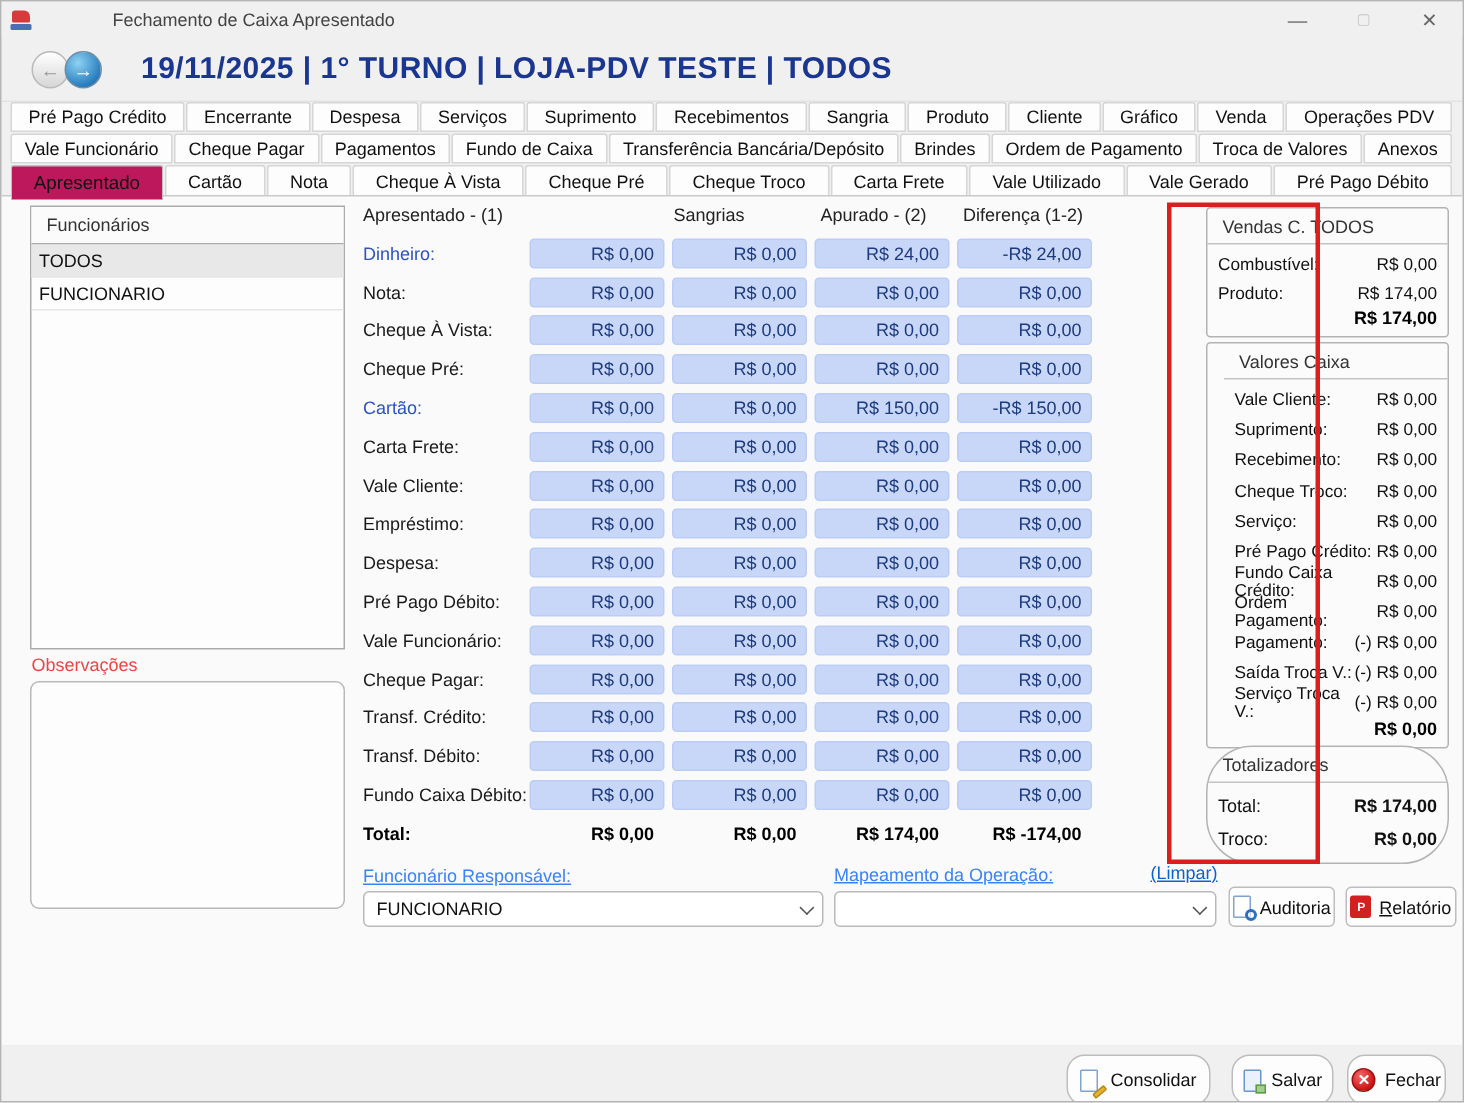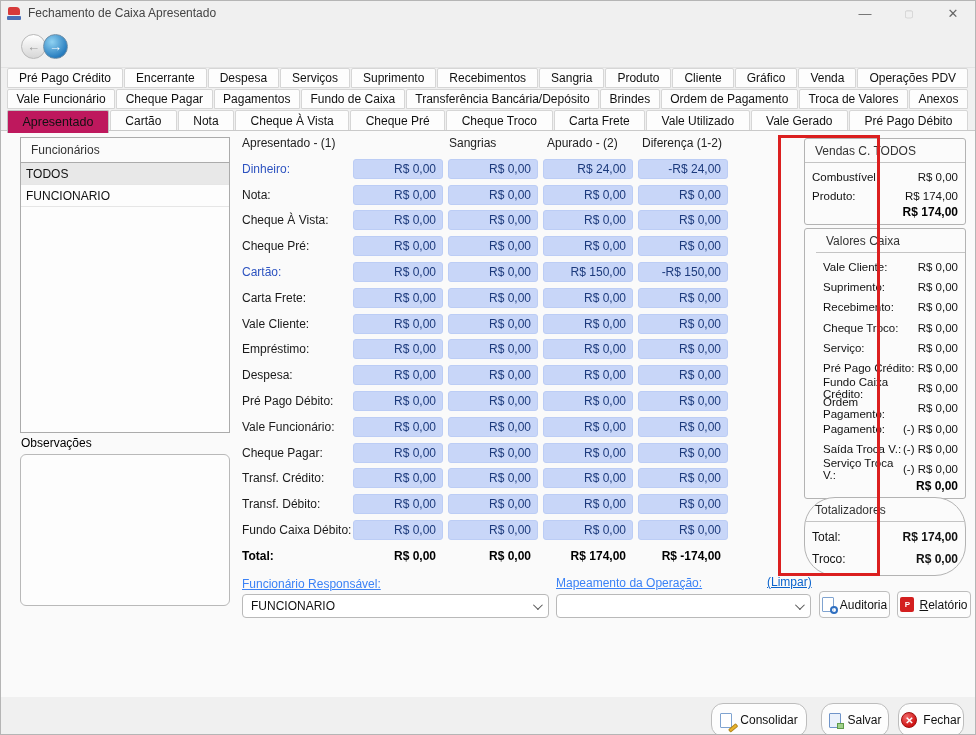--- a/index.html
+++ b/index.html
@@ -1,20 +1,20 @@
 <!DOCTYPE html>
 <html><head>
 <meta charset="utf-8">
 <style>
   * { box-sizing: border-box; margin: 0; padding: 0; }
   html,body { width: 976px; height: 735px; font-family: "Liberation Sans", sans-serif; }
   .window { position: relative; width: 976px; height: 735px; background: #f0f0f0; border: 1px solid #b5b5b5; overflow: hidden; }
 
   
-  .titlebar { position: absolute; top: 0; left: 0; right: 0; height: 24px; display: flex; align-items: center; padding-left: 6px; background: #f0f0f0; }
+  .titlebar { position: absolute; top: 0; left: 0; right: 0; height: 24px; display: flex; align-items: center; padding-left: 6px; background: #f0f0f0; gap: 47px; }
   .app-icon { width: 15px; height: 14px; position: relative; margin-right: 6px; }
   .app-icon .body { position: absolute; left: 1px; top: 1px; width: 12px; height: 8px; background: #d63a3a; border-radius: 2px 4px 1px 1px; }
   .app-icon .base { position: absolute; left: 0; bottom: 0; width: 14px; height: 4px; background: #4a6fb5; border-radius: 1px; }
   .title-text { font-size: 12px; color: #444; }
   .win-controls { margin-left: auto; display: flex; height: 100%; }
   .win-btn { width: 44px; height: 100%; display: flex; align-items: center; justify-content: center; font-size: 13px; color: #666; }
   .win-btn.disabled { color: #c8c8c8; }
   .win-btn.maxi { font-size: 10px; }
 
   
@@ -34,21 +34,21 @@
   .tab.active { background: #be185d; border: 1px solid #c0c0c0; border-bottom: none; height: 23px; z-index: 3; font-size: 12.5px; }
 
   
   .content { position: absolute; top: 129px; left: 0; right: 0; height: 568px; background: #fafafa; border-top: 1px solid #c9c9c9; border-bottom: 1px solid #d9d9d9; }
 
   
   .emp-box { position: absolute; left: 19px; top: 6px; width: 210px; height: 296px; background: #fdfdfd; border: 1px solid #ababab; }
   .emp-header { height: 25px; display: flex; align-items: center; padding-left: 10px; font-size: 12px; color: #333; border-bottom: 1px solid #ababab; background: #fbfbfb; }
   .emp-item { height: 22px; display: flex; align-items: center; padding-left: 5px; font-size: 12px; color: #111; border-bottom: 1px solid #e6e6e6; }
   .emp-item.selected { background: #e8e8e8; }
-  .obs-label { position: absolute; left: 20px; top: 305px; font-size: 12px; color: #000000; }
+  .obs-label { position: absolute; left: 20px; top: 305px; font-size: 12px; color: #ef4444; }
   .obs-area { position: absolute; left: 19px; top: 323px; width: 210px; height: 152px; background: #fdfdfd; border: 1px solid #b9b9b9; border-radius: 6px; }
 
   
   .grid { position: absolute; left: 241px; top: 5px; width: 492px; }
   .grid-headers { position: relative; height: 18px; font-size: 12px; color: #222; }
   .gh { position: absolute; top: 0; white-space: nowrap; }
   .grid-rows { margin-top: 2px; }
   .g-row { display: flex; align-items: center; height: 25.8px; }
   .g-label { width: 111px; font-size: 12px; color: #1a1a1a; white-space: nowrap; }
   .g-label.blue { color: #2d53c0; }
@@ -109,20 +109,21 @@
       <div class="win-btn maxi disabled">▢</div>
       <div class="win-btn">✕</div>
     </div>
   </div>
 
   <div class="headerband">
     <div class="nav-pill">
       <div class="nav-circle nav-back">←</div>
       <div class="nav-circle nav-fwd">→</div>
     </div>
+    <div class="header-title">19/11/2025   |   1° TURNO   |   LOJA-PDV TESTE   |   TODOS</div>
   </div>
 
   <div class="tabstrip">
     <div class="tabrow" id="tabrow-0">
         <div class="tab">Pré Pago Crédito</div>
         <div class="tab">Encerrante</div>
         <div class="tab">Despesa</div>
         <div class="tab">Serviços</div>
         <div class="tab">Suprimento</div>
         <div class="tab">Recebimentos</div>

